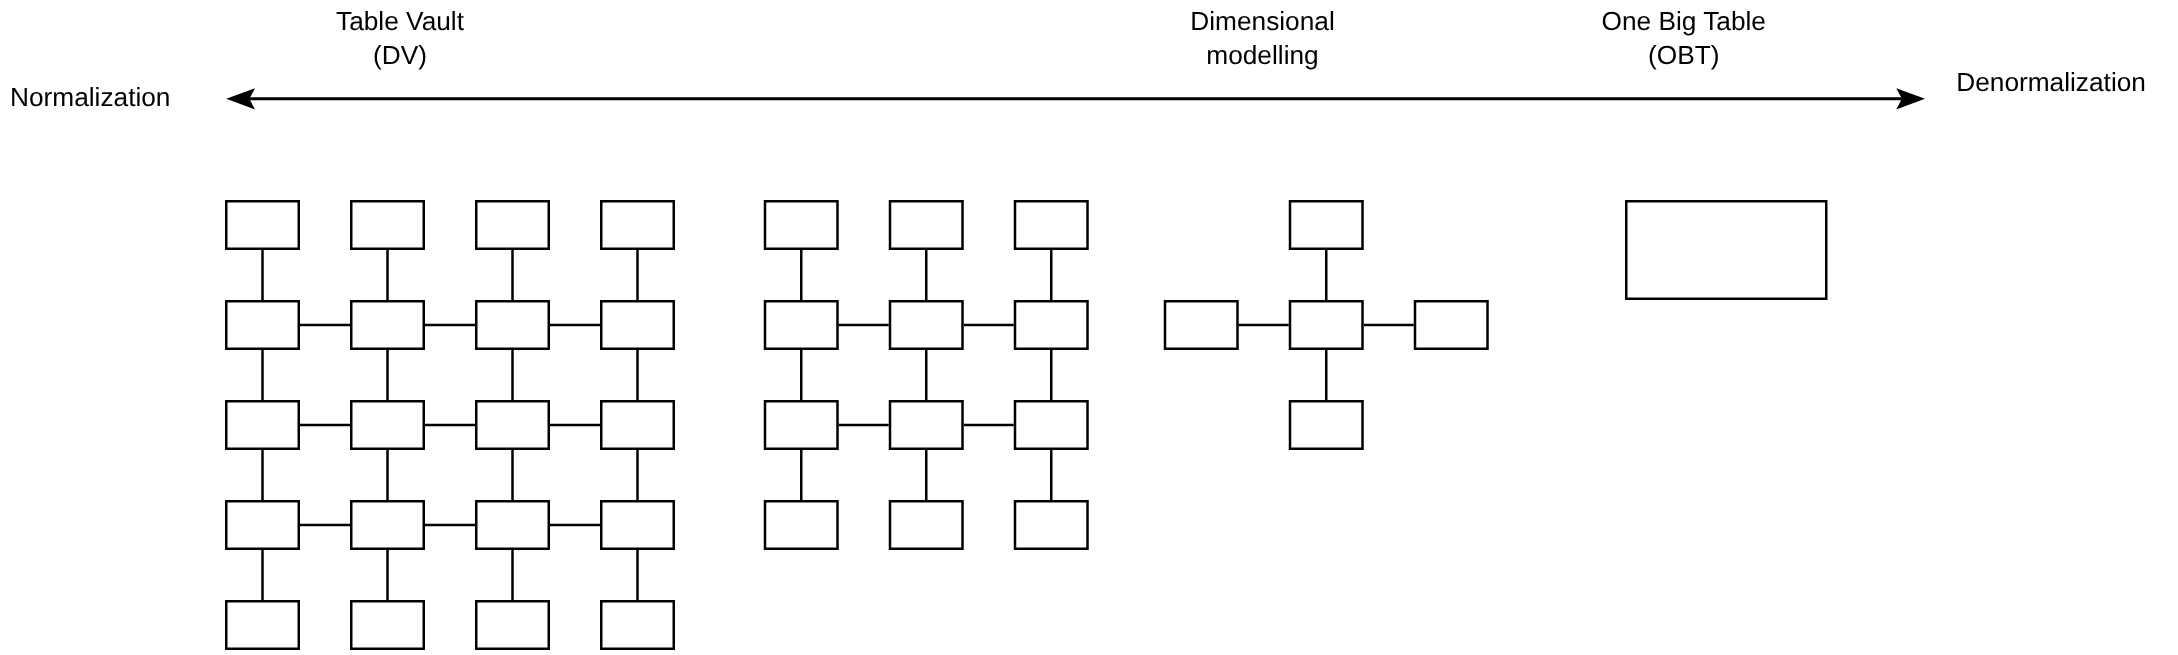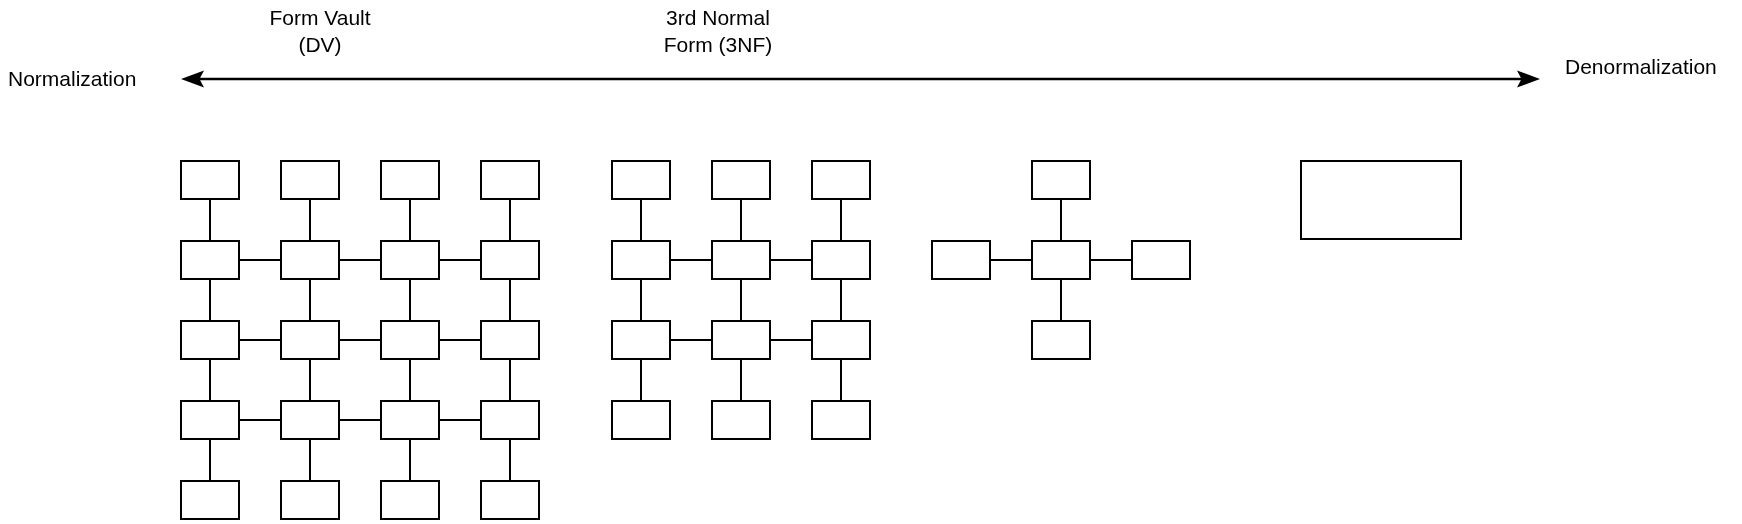--- a/index.html
+++ b/index.html
@@ -31,24 +31,26 @@
   <div class="axis-label left">Normalization</div>
 
   <div class="axis-label right">Denormalization</div>
 
   <svg class="arrow-svg" width="1742" height="524" viewBox="0 0 1742 524">
     <line x1="198" y1="79" x2="1523" y2="79" stroke="#000000" stroke-width="2.5"></line>
     <polygon points="181,79 204,70.5 199.5,79 204,87.5" fill="#000000"></polygon>
     <polygon points="1540,79 1517,70.5 1521.5,79 1517,87.5" fill="#000000"></polygon>
   </svg>
 
-  <div class="approach-label" style="left: 320px;">Form Vault
+  <div class="approach-label" style="left: 320px;">Table Vault
 (DV)</div>
-  <div class="approach-label" style="left: 718px;">3rd Normal
-Form (3NF)</div>
+  <div class="approach-label" style="left: 1010px;">Dimensional
+modelling</div>
+  <div class="approach-label" style="left: 1347px;">One Big Table
+(OBT)</div>
 
   <div id="diagram-layer">
       <div class="schema">
         <div class="tbox" style="left: 180px; top: 160px; width: 60px; height: 40px;"></div>
         <div class="tbox" style="left: 280px; top: 160px; width: 60px; height: 40px;"></div>
         <div class="tbox" style="left: 380px; top: 160px; width: 60px; height: 40px;"></div>
         <div class="tbox" style="left: 480px; top: 160px; width: 60px; height: 40px;"></div>
         <div class="tbox" style="left: 180px; top: 240px; width: 60px; height: 40px;"></div>
         <div class="tbox" style="left: 280px; top: 240px; width: 60px; height: 40px;"></div>
         <div class="tbox" style="left: 380px; top: 240px; width: 60px; height: 40px;"></div>

